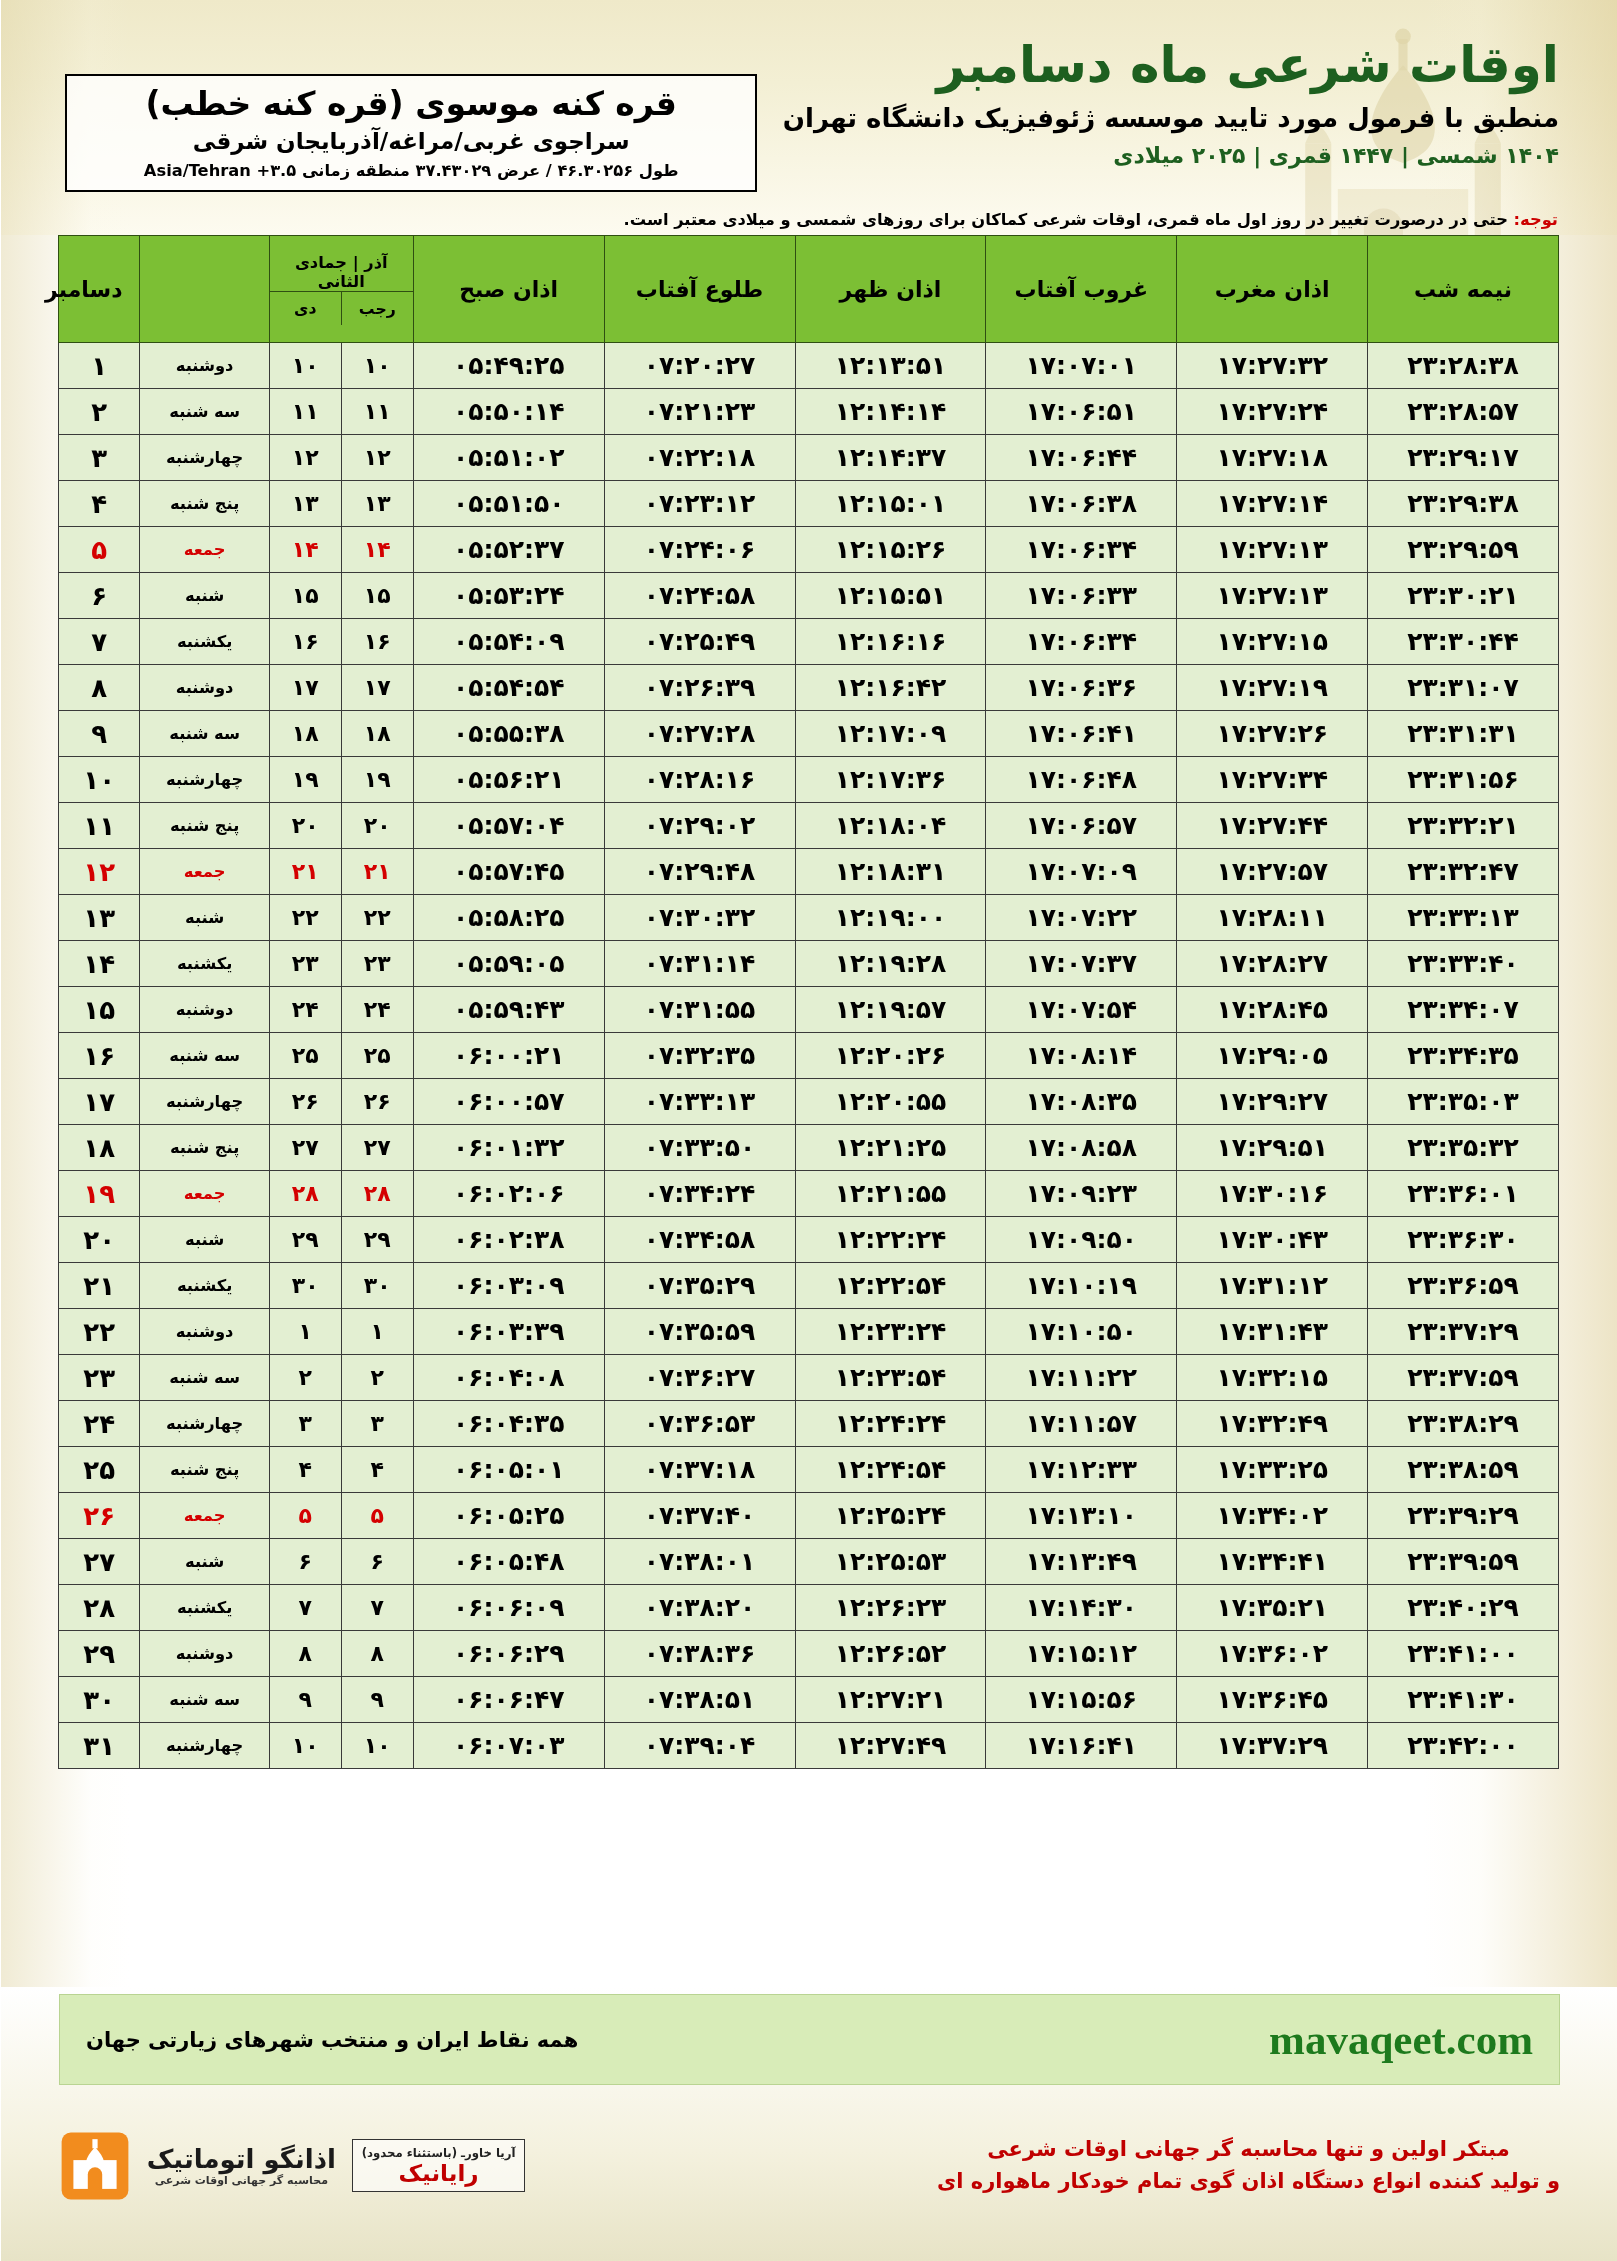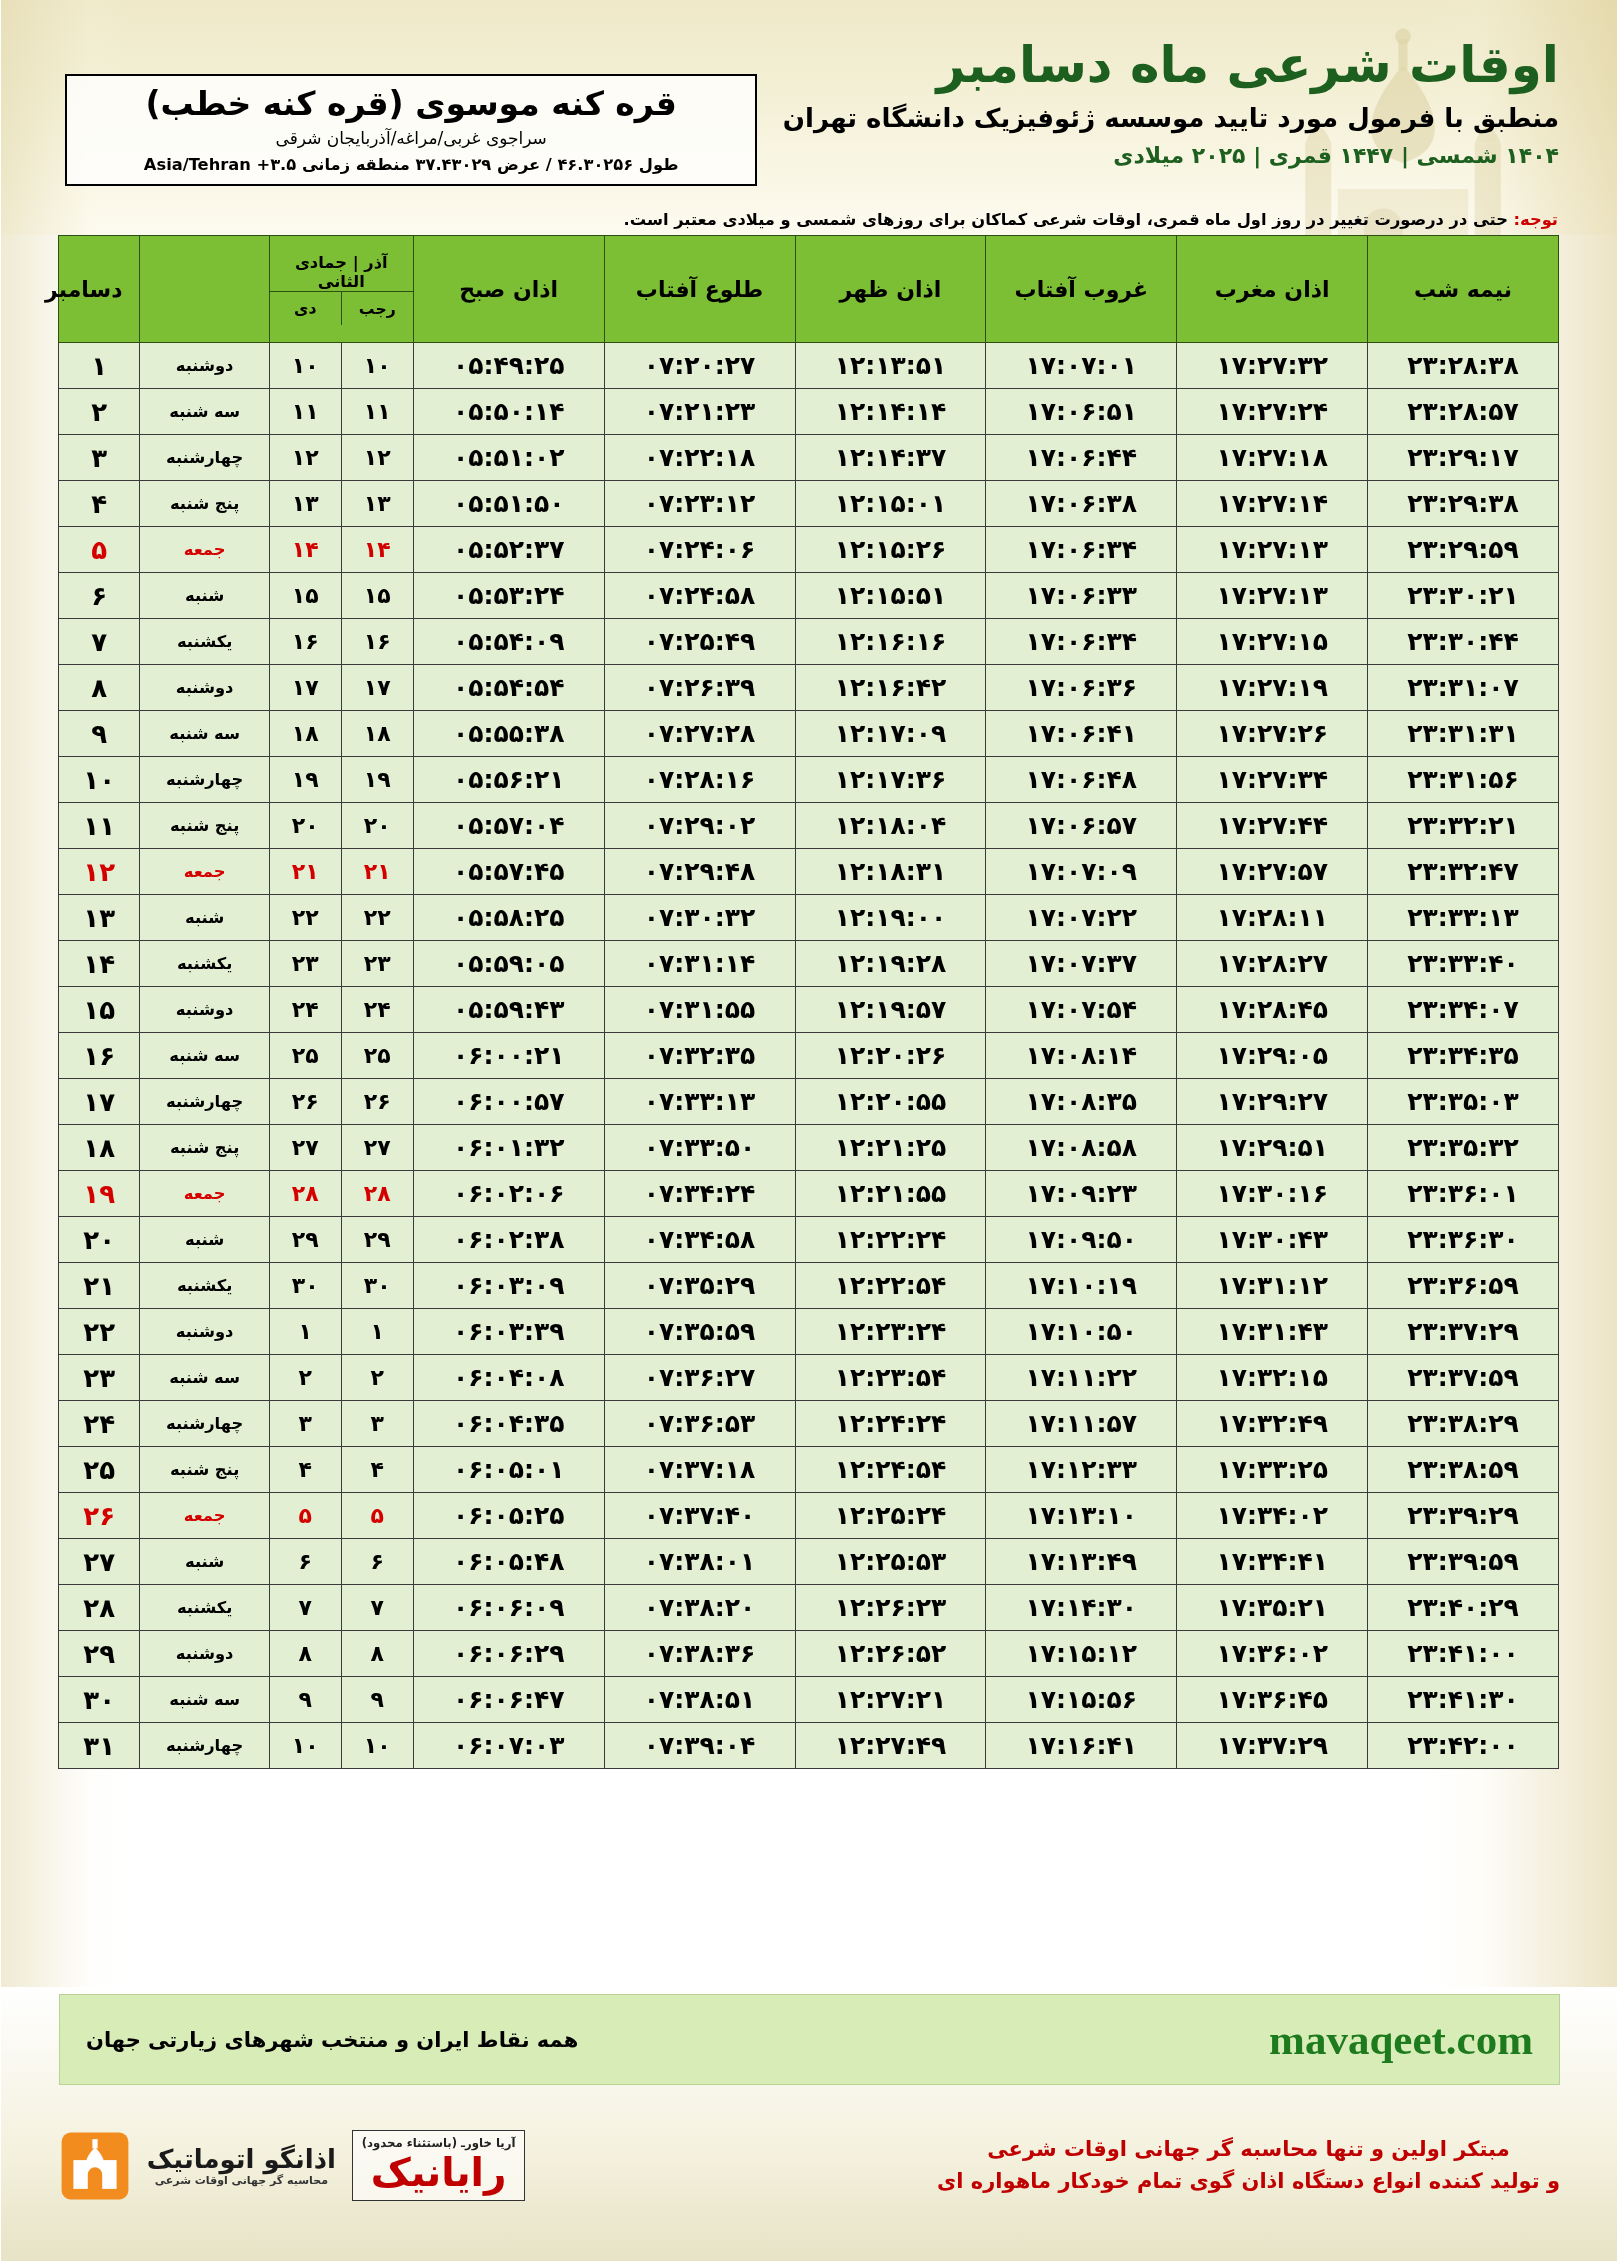--- a/index.html
+++ b/index.html
@@ -48,21 +48,21 @@
     font-size:22px;font-weight:bold;color:#1d5f1f;margin-top:9px;
   }
 
   
   .locbox{
     position:absolute;top:40px;left:65px;width:665px;
     border:2px solid #000;background:rgba(255,255,255,.78);
     padding:9px 11.7px 10.4px 11.7px;text-align:center;margin-top:34px;
   }
   .loc-1{font-size:33px;font-weight:bold;color:#000;line-height:1.15;}
-  .loc-2{font-size:17px;font-weight:normal;color:#000;margin-top:5.2px;}
+  .loc-2{font-size:23px;font-weight:bold;color:#000;margin-top:5.2px;}
   .loc-3{font-size:16.3px;font-weight:bold;color:#000;margin-top:6.5px;direction:rtl;}
 
   
   .note{
     position:absolute;top:210px;right:60px;width:1501px;text-align:right;
     font-size:16.3px;font-weight:bold;color:#000;
   }
   .note .red{color:#cc0000;}
 
   
@@ -130,21 +130,21 @@
     position:absolute;left:59px;top:2107px;width:1501px;height:117px;
     display:flex;align-items:center;justify-content:space-between;
   }
   .b-left{font-size:26px;font-weight:bold;color:#0b2f86;text-align:left;line-height:1.35;direction:ltr;}
   .b-left .www{font-size:23.5px;}
   .b-center{font-size:21px;font-weight:bold;color:#c00000;text-align:center;line-height:1.5;}
   .b-right{display:flex;align-items:center;gap:15.7px;}
   .logo-rayaneic{
     border:1.3px solid #333;padding:5.2px 9px;text-align:center;background:rgba(255,255,255,.6);
   }
-  .logo-rayaneic .big{font-size:39px;font-weight:bold;color:#c00000;}
+  .logo-rayaneic .big{font-size:23px;font-weight:bold;color:#c00000;}
   .logo-rayaneic .small{font-size:11.7px;font-weight:bold;color:#222;}
   .logo-azangoo{text-align:center;}
   .logo-azangoo .big{font-size:26px;font-weight:bold;color:#1a1a1a;}
   .logo-azangoo .small{font-size:11px;font-weight:bold;color:#333;}
 </style>
 </head>
 <body>
 
 <div class="page">
 

